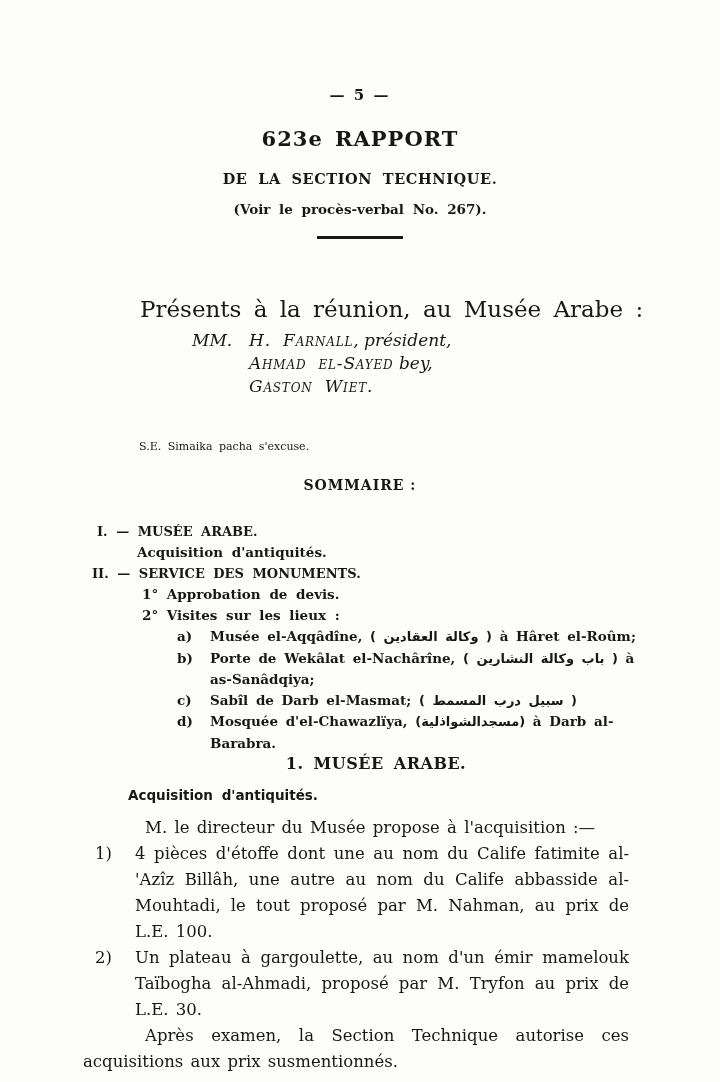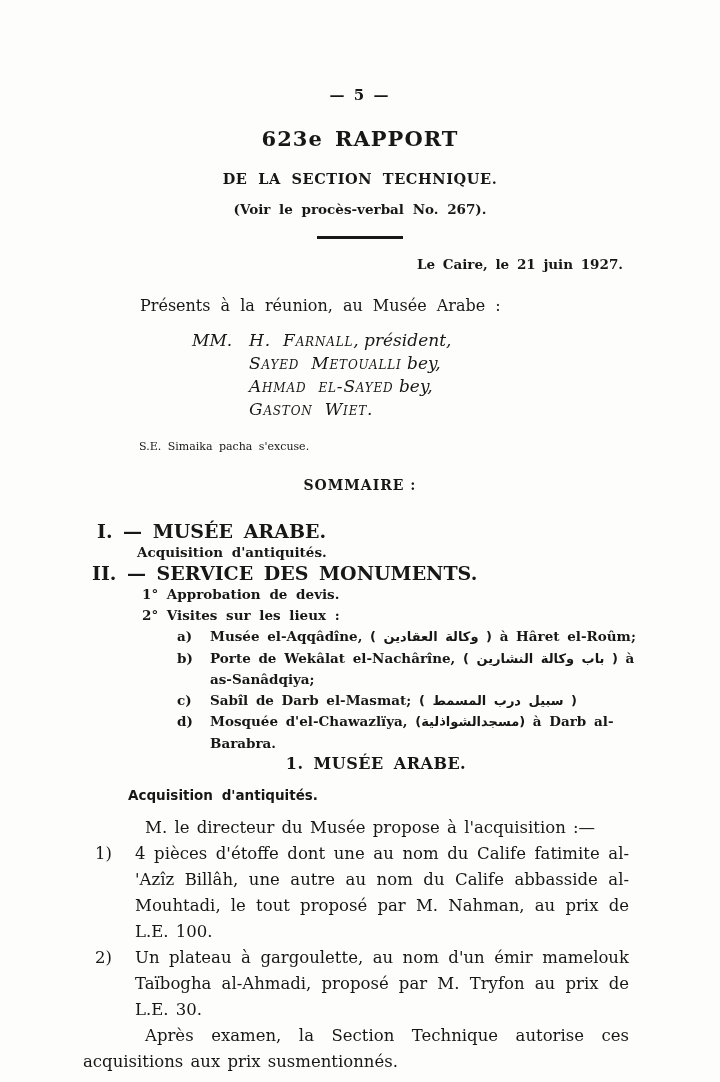--- a/index.html
+++ b/index.html
@@ -15,30 +15,30 @@
   }
   .abs { position:absolute; }
 
   .pnum   { top:86px;  left:0; width:100%; text-align:center; font-weight:700; font-size:15px; letter-spacing:2px; }
   .title  { top:126px; left:0; width:100%; text-align:center; font-weight:700; font-size:21px; letter-spacing:1px; word-spacing:4px; }
   .subtitle { top:170px; left:0; width:100%; text-align:center; font-weight:700; font-size:14.5px; letter-spacing:.6px; word-spacing:5px; }
   .refnote  { top:201px; left:0; width:100%; text-align:center; font-weight:700; font-size:13.5px; word-spacing:4px; }
   .rule   { top:236px; left:317px; width:86px; height:3px; background:#181818; }
   .dateline { top:256px; right:97px; font-weight:700; font-size:13.5px; word-spacing:3px; }
 
-  .presents { top:296px; left:140px; font-size:16px; word-spacing:5px; }
+  .presents { top:296px; left:140px; font-size:23px; word-spacing:5px; }
   .attendees { top:329px; left:192px; font-size:17px; line-height:23px;font-style:italic; }
   .att-row { position:relative; padding-left:57px; white-space:nowrap; }
   .att-prefix { position:absolute; left:0; top:0; }
   .att-name { font-variant:small-caps; letter-spacing:.8px; word-spacing:6px; }
   .excuse { top:440px; left:139px; font-size:11px; word-spacing:3px; }
 
   .som-head { top:477px; left:0; width:100%; text-align:center; font-weight:700; font-size:14px; letter-spacing:1px; }
   .sommaire { top:521px; left:92px; width:556px; font-weight:700; }
-  .som-l1 { font-size:19px; line-height:21px; word-spacing:4px; }
+  .som-l1 { font-size:13px; line-height:21px; word-spacing:4px; }
   .som-l1.i1 { padding-left:5px; }
   .som-l2 { padding-left:45px; font-size:13.5px; line-height:21px; word-spacing:4px; }
   .som-l3 { padding-left:50px; font-size:13.5px; line-height:21px; word-spacing:4px; }
   .visite { position:relative; padding-left:118px; font-size:13.5px; line-height:20.5px; word-spacing:3px; }
   .v-letter { position:absolute; left:85px; top:0; }
   .v-arabic { font-family:"DejaVu Sans","Liberation Sans",sans-serif; font-size:13px; font-weight:700; }
 
   .sec-head { top:754px; left:16px; width:100%; text-align:center; font-weight:700; font-size:16px; letter-spacing:.5px; word-spacing:4px; }
   .sec-sub  { top:787px; left:128px; font-family:"DejaVu Sans","Liberation Sans",sans-serif; font-weight:700; font-size:13.5px; word-spacing:4px; }
 
@@ -52,30 +52,26 @@
 <body>
 
 <div class="page">
 
   <div class="abs pnum">— 5 —</div>
 
   <div class="abs title">623e RAPPORT</div>
   <div class="abs subtitle">DE LA SECTION TECHNIQUE.</div>
   <div class="abs refnote">(Voir le procès-verbal No. 267).</div>
   <div class="abs rule"></div>
-  <div class="abs dateline">Le Caire, le 21 juin 1927.</div>
 
   <div class="abs presents">Présents à la réunion, au Musée Arabe :</div>
 
   <div class="abs attendees">
     <div class="att-row">
       <span class="att-prefix">MM.</span><span class="att-name">H. Farnall</span><span>, président,</span>
-    </div>
-    <div class="att-row">
-      <span class="att-name">Sayed Metoualli</span><span> bey,</span>
     </div>
     <div class="att-row">
       <span class="att-name">Ahmad el-Sayed</span><span> bey,</span>
     </div>
     <div class="att-row">
       <span class="att-name">Gaston Wiet</span><span>.</span>
     </div>
   </div>
 
   <div class="abs excuse">S.E. Simaika pacha s'excuse.</div>

